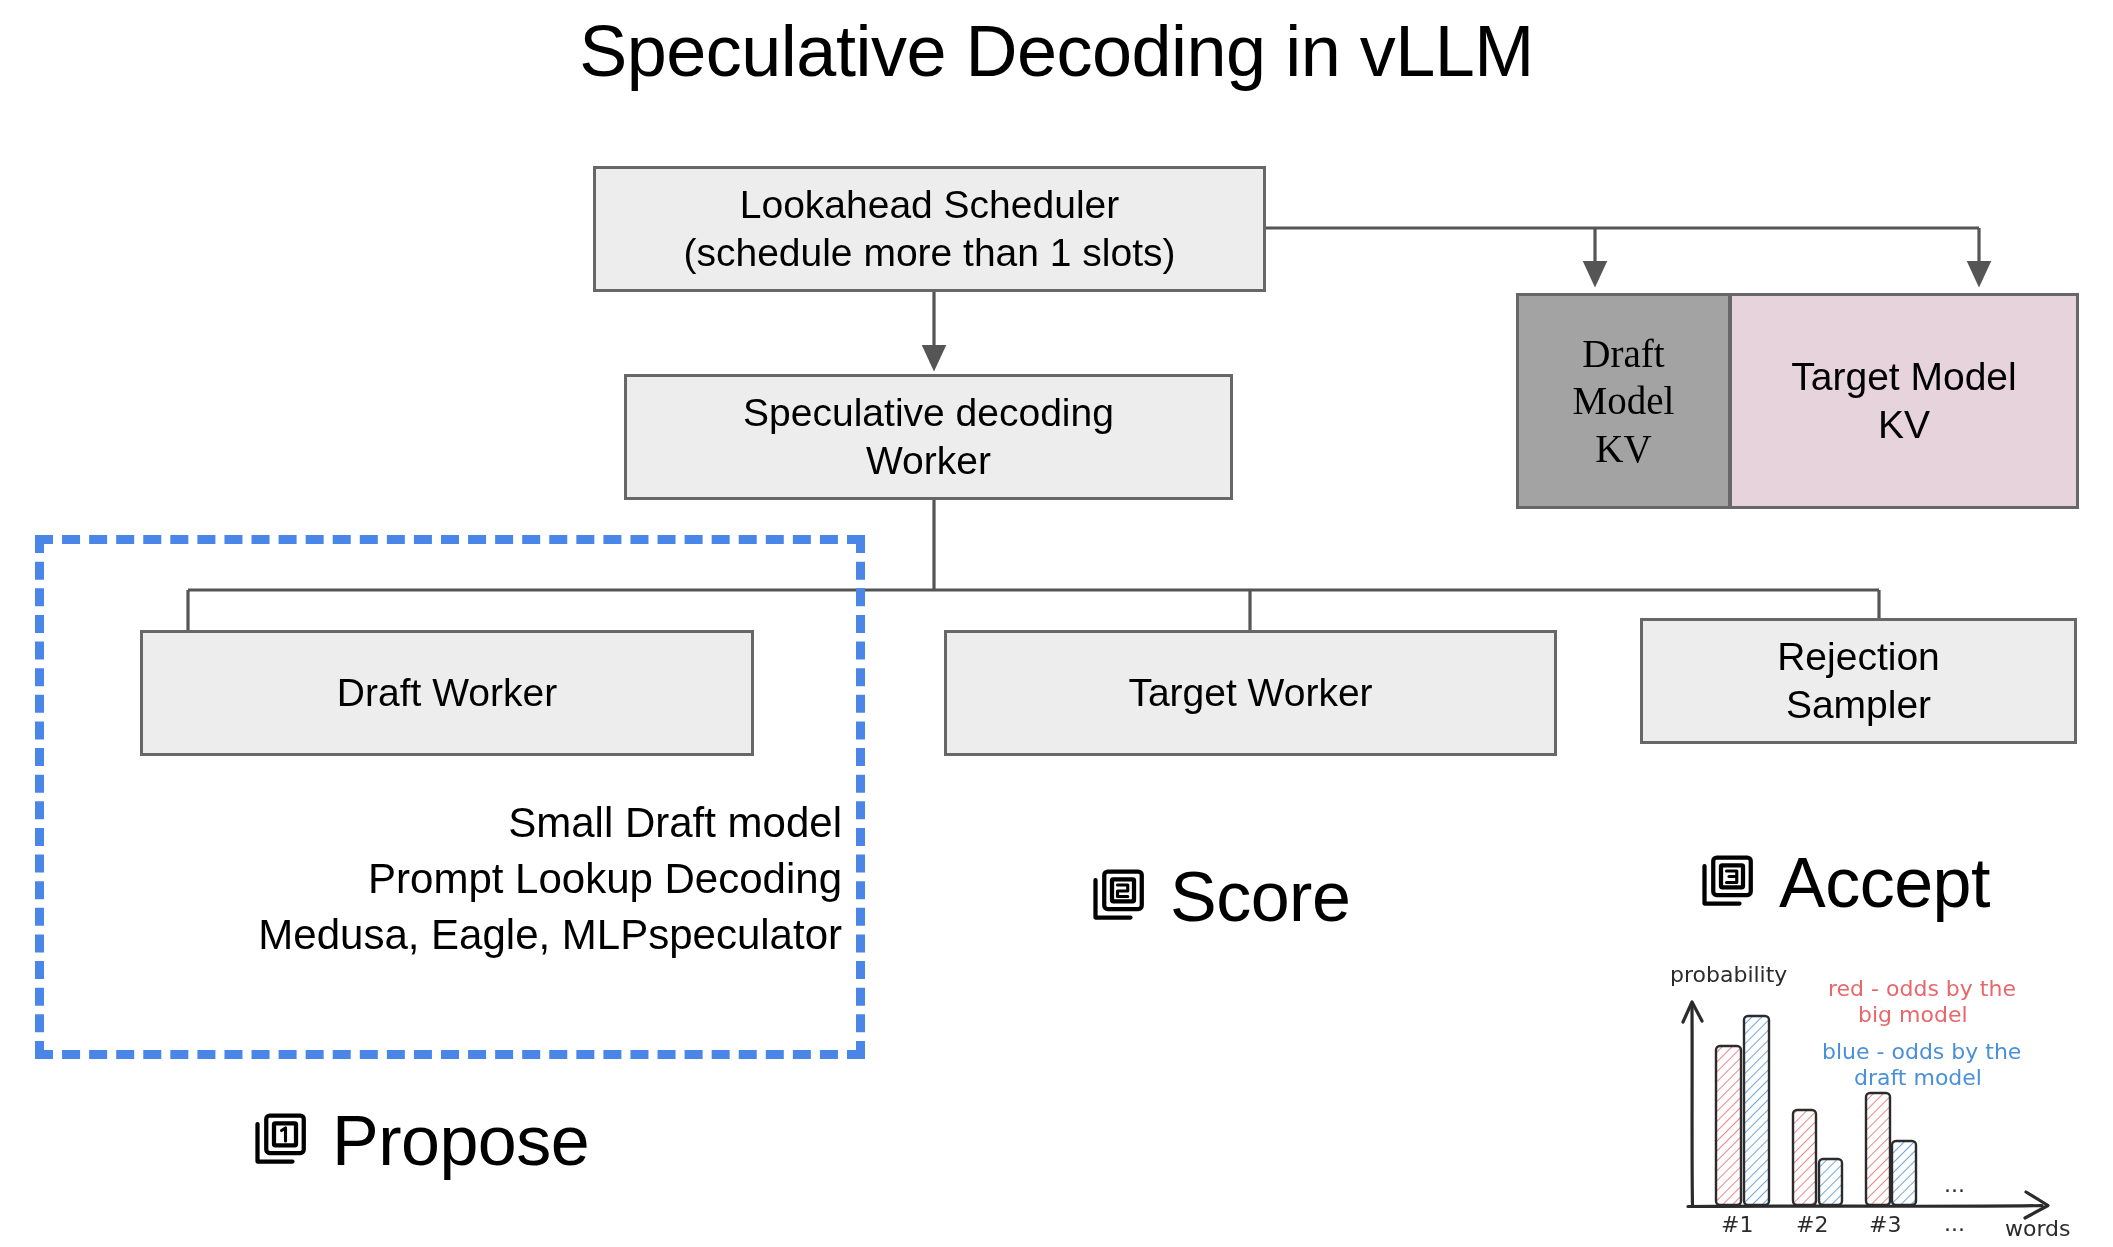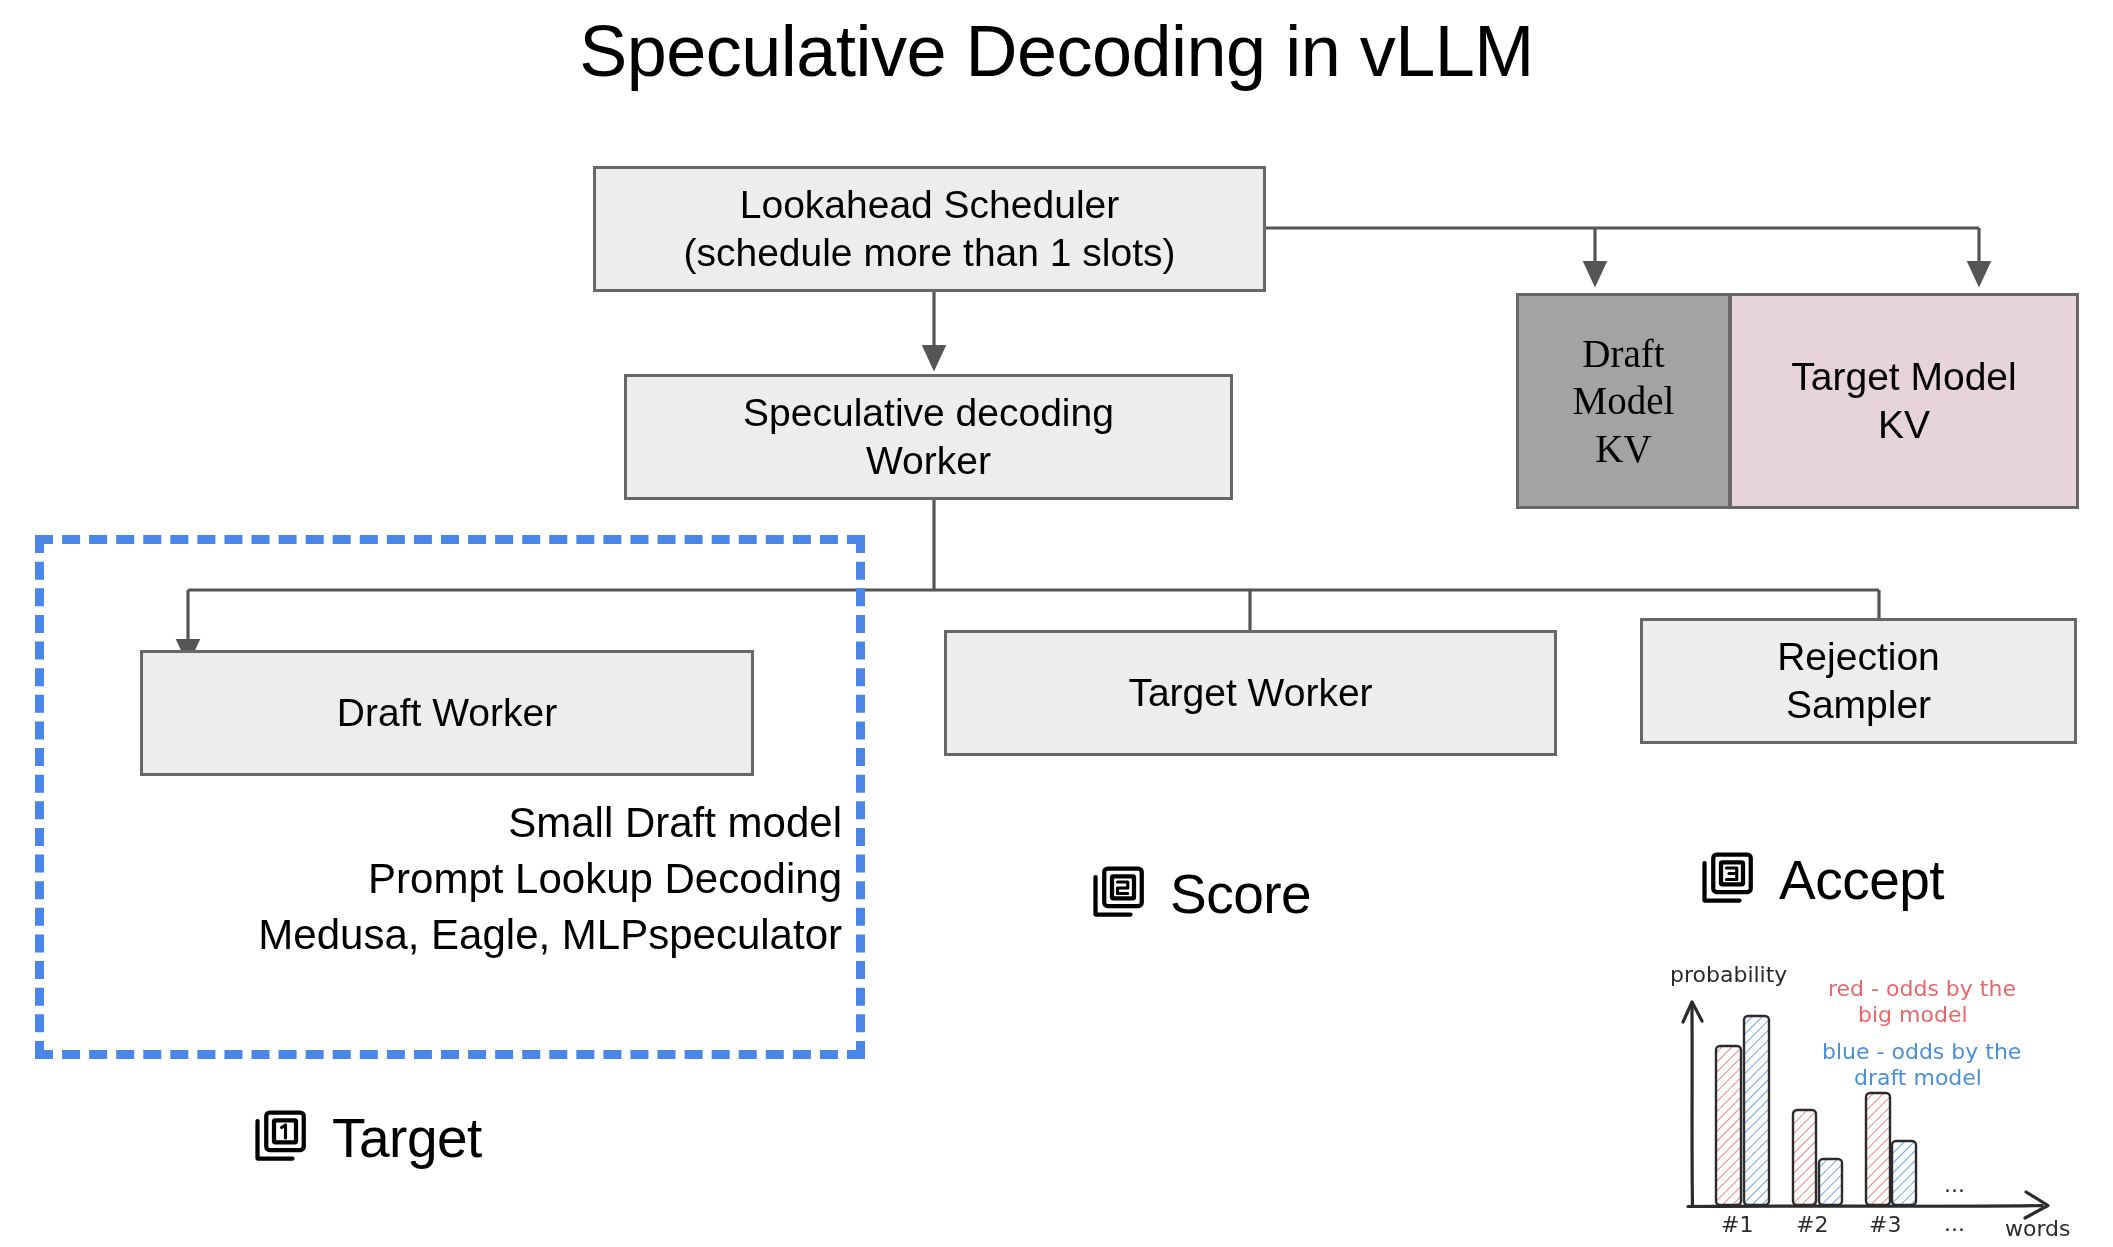--- a/index.html
+++ b/index.html
@@ -70,21 +70,21 @@
     white-space: pre-line;
     color: #000;
   }
   .step {
     position: absolute;
     display: flex;
     align-items: center;
     gap: 22px;
   }
   .step-label {
-    font-size: 55px;
+    font-size: 70px;
     line-height: 1;
     color: #000;
     letter-spacing: -0.5px;
   }
   .step-icon { display: block; }
   svg.wires {
     position: absolute;
     left: 0;
     top: 0;
     width: 2113px;
@@ -136,41 +136,41 @@
   <div class="node" style="left:624px; top:374px; width:609px; height:126px;">Speculative decoding
 Worker</div>
 
   <div class="node kv-draft" style="left:1516px; top:293px; width:214px; height:216px;">Draft
 Model
 KV</div>
 
   <div class="node kv-target" style="left:1730px; top:293px; width:349px; height:216px;">Target Model
 KV</div>
 
-  <div class="node" style="left:140px; top:630px; width:614px; height:126px;margin-top:20px;">Draft Worker</div>
+  <div class="node" style="left:140px; top:630px; width:614px; height:126px;">Draft Worker</div>
 
   <div class="node" style="left:944px; top:630px; width:613px; height:126px;">Target Worker</div>
 
   <div class="node" style="left:1640px; top:618px; width:437px; height:126px;">Rejection
 Sampler</div>
 
   <div class="plain-text" style="left:60px; top:795px; width:782px;text-align:right;">Small Draft model
 Prompt Lookup Decoding
 Medusa, Eagle, MLPspeculator</div>
 
   <div class="step" style="left:250px; top:1106px;">
     <span class="step-icon">
       <svg width="60" height="60" viewBox="0 0 24 24" fill="none" stroke="#000" stroke-width="1.7" stroke-linecap="round" stroke-linejoin="round">
         <path d="M3 6 L3 21 L17 21"></path>
         <rect x="6.5" y="2.6" width="15" height="15" rx="1.4"></rect>
         <rect x="9.6" y="5.7" width="8.8" height="8.8" rx="0.5"></rect>
         <path d="M12.6 8.6 L14.2 7.6 L14.2 12.8" stroke-width="1.25"></path>
       </svg>
     </span>
-    <span class="step-label">Target</span>
+    <span class="step-label">Propose</span>
   </div>
 
   <div class="step" style="left:1088px; top:862px;">
     <span class="step-icon">
       <svg width="60" height="60" viewBox="0 0 24 24" fill="none" stroke="#000" stroke-width="1.7" stroke-linecap="round" stroke-linejoin="round">
         <path d="M3 6 L3 21 L17 21"></path>
         <rect x="6.5" y="2.6" width="15" height="15" rx="1.4"></rect>
         <rect x="9.6" y="5.7" width="8.8" height="8.8" rx="0.5"></rect>
         <path d="M11.8 8.0 L15.9 8.0 L15.9 10.4 L11.8 10.4 L11.8 12.6 L15.9 12.6" stroke-width="1.25"></path>
       </svg>

